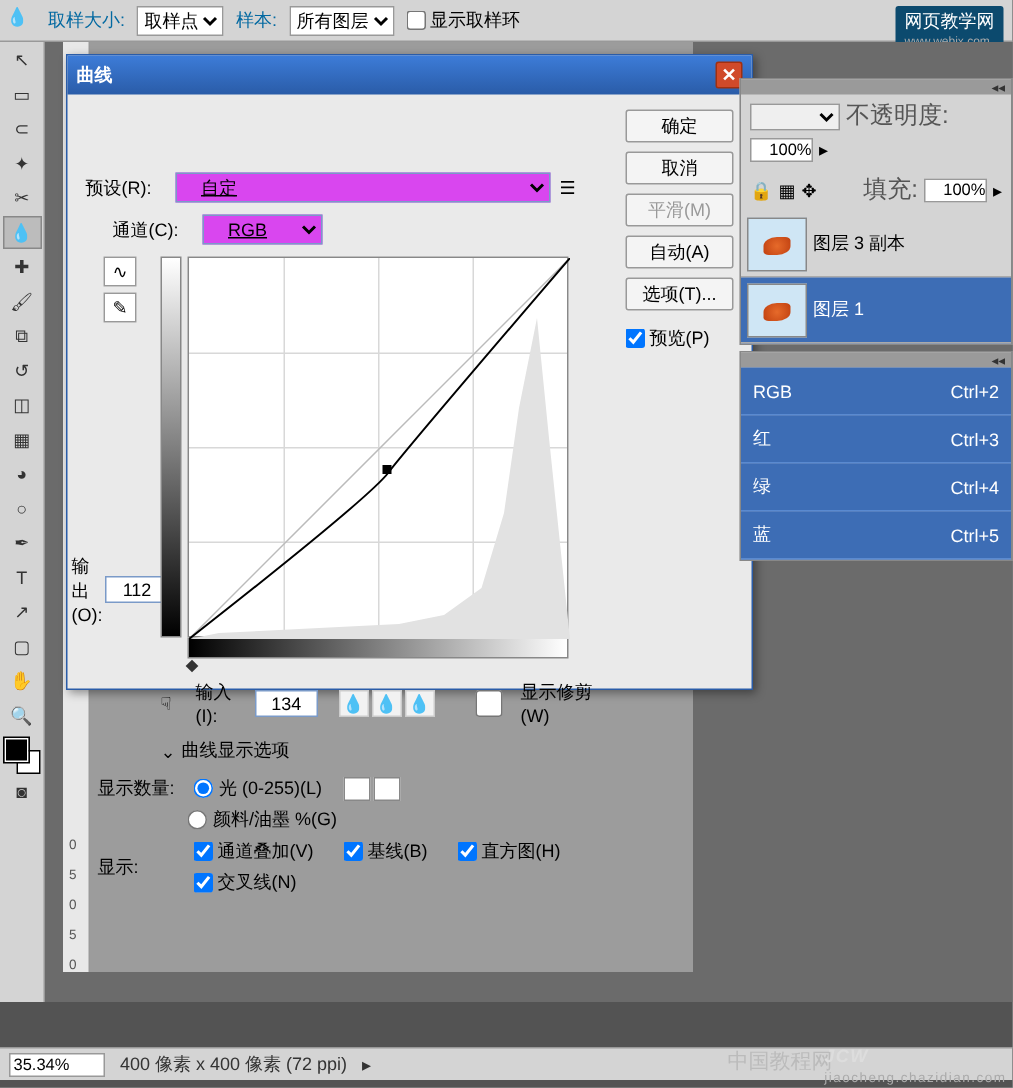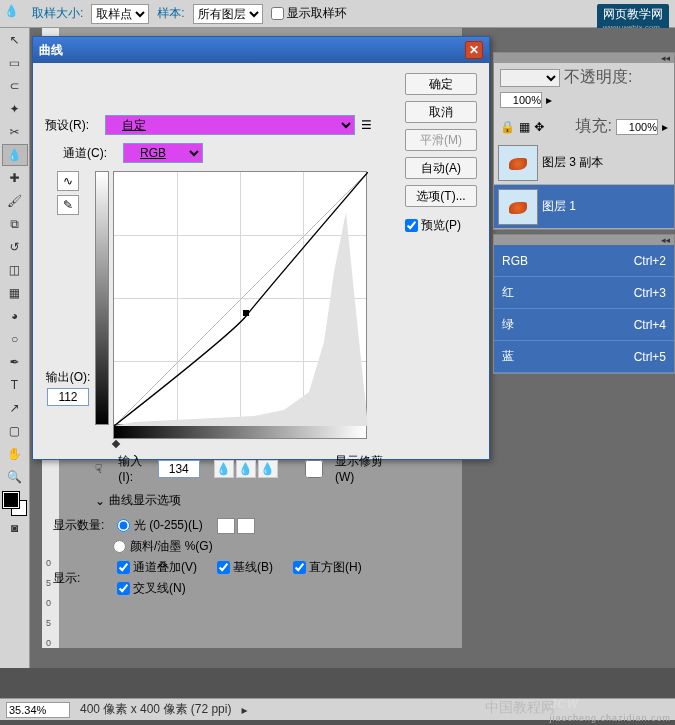--- a/index.html
+++ b/index.html
@@ -23,21 +23,21 @@
 
 .canvas-area { position: absolute; left: 30px; top: 28px; right: 0; height: 640px; background: #6b6b6b; }
 .doc { position: absolute; left: 12px; top: 0; width: 420px; height: 620px; background: #9c9c9c; }
 .rulers-v { position:absolute; left:0; top:0; width:18px; height:100%; background:#e8e8e8; border-right:1px solid #999;}
 .ruler-num { position:absolute; font-size:9px; color:#555; left:4px; }
 
 .status-bar { position: absolute; left:0; bottom:5px; right:0; height:22px; background:#d4d4d4; display:flex; align-items:center; padding:0 6px; gap:10px; border-top:1px solid #999; color:#333;}
 .status-bar input { width:64px; height:16px; border:1px solid #999; font-size:11px; padding:0 2px;}
 
 
-.dialog { position: absolute; left: 32px; top: 36px; width: 458px; height: 424px; background: #eaeaea; border: 1px solid #2a5ca8; box-shadow: 2px 2px 6px rgba(0,0,0,0.4); }
+.dialog { position: absolute; left: 44px; top: 36px; width: 458px; height: 424px; background: #eaeaea; border: 1px solid #2a5ca8; box-shadow: 2px 2px 6px rgba(0,0,0,0.4); }
 .dialog .titlebar { height: 26px; background: linear-gradient(#3d7cd8, #2a5ca8); color: #fff; display: flex; align-items: center; padding: 0 6px; font-size: 13px; font-weight: bold; }
 .dialog .titlebar .close { margin-left: auto; width: 18px; height: 18px; background: #d04a2a; color: #fff; text-align: center; line-height: 16px; border:1px solid #a03010; border-radius:2px; cursor:pointer; }
 .dialog .body { padding: 10px 12px; display: flex; gap: 12px; }
 .dialog .left { flex: 1; margin-top: 42px; }
 .dialog .right { width: 72px; display: flex; flex-direction: column; gap: 6px; }
 .dialog .right button { height: 22px; border: 1px solid #999; background: #f4f4f4; cursor: pointer; border-radius:2px; }
 .dialog .right .check { display:flex; align-items:center; gap:3px; margin-top:4px; }
 
 .row { display: flex; align-items: center; gap: 6px; margin-bottom: 8px; }
 .row label { min-width: 54px; }
@@ -52,21 +52,21 @@
 .curve-grid { width: 254px; height: 254px; background: #fff; border: 1px solid #888; position: relative; }
 .curve-grid .gridline-h { position:absolute; left:0; right:0; height:1px; background:#d8d8d8; }
 .curve-grid .gridline-v { position:absolute; top:0; bottom:0; width:1px; background:#d8d8d8; }
 .curve-grid svg { position:absolute; left:0; top:0; }
 .curve-grid .handle { position:absolute; width:6px; height:6px; background:#000; transform:translate(-3px,-3px); }
 .curve-gradient-v { width:14px; height:254px; background:linear-gradient(#fff,#000); border:1px solid #888; }
 .curve-gradient-h { width:254px; height:14px; background:linear-gradient(to right,#000,#fff); border:1px solid #888; margin-left:0; }
 .curve-below { display:flex; align-items:center; gap:6px; margin-top:2px;}
 .curve-below .hslider { width:6px; height:6px; background:#333; transform:rotate(45deg); margin-left:0;}
 
-.io-box { display:flex; flex-direction:column; align-items:center; gap:2px; margin-top:150px;}
+.io-box { display:flex; flex-direction:row; align-items:center; gap:2px; margin-top:150px;}
 .io-box input { width:42px; height:18px; border:1px solid #7a9ac8; text-align:center;}
 
 .input-row { display:flex; align-items:center; gap:6px; margin-top:6px; margin-left:50px;}
 .input-row input { width:42px; height:18px; border:1px solid #7a9ac8; text-align:center;}
 .eyedroppers { display:flex; gap:2px; margin-left:8px;}
 .eyedroppers span { width:20px; height:18px; border:1px solid #ccc; background:#f2f2f2; display:flex; align-items:center; justify-content:center; cursor:pointer;}
 
 .option-section { margin-top:8px; }
 .option-section .arrow-row { display:flex; align-items:center; gap:4px; margin:8px 0 8px 50px;}
 .radio-row { display:flex; align-items:center; gap:4px; margin-left:8px; margin-bottom:4px;}

